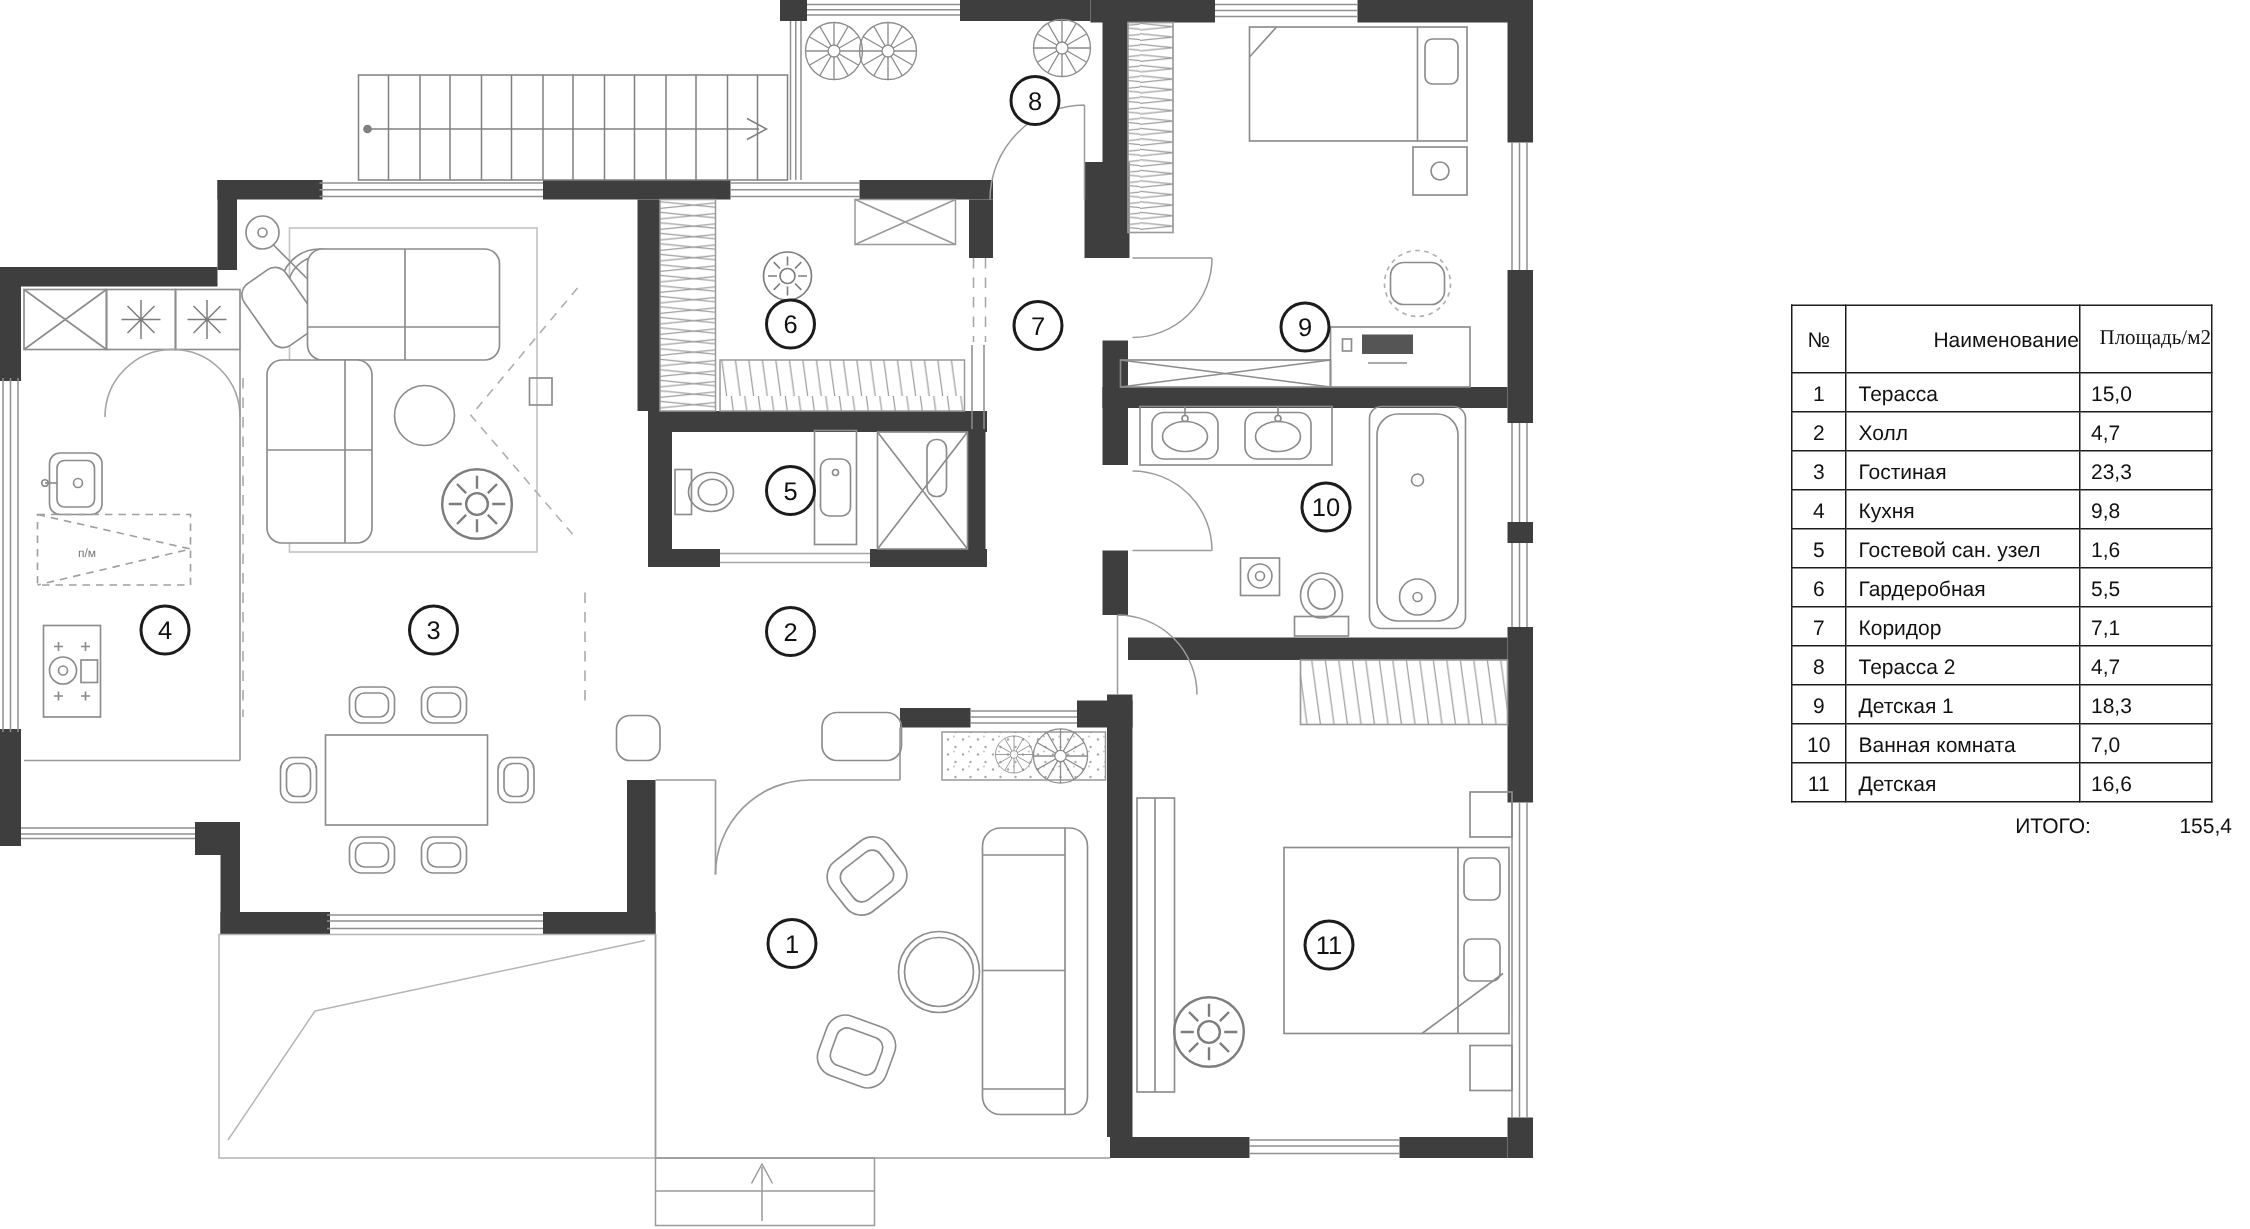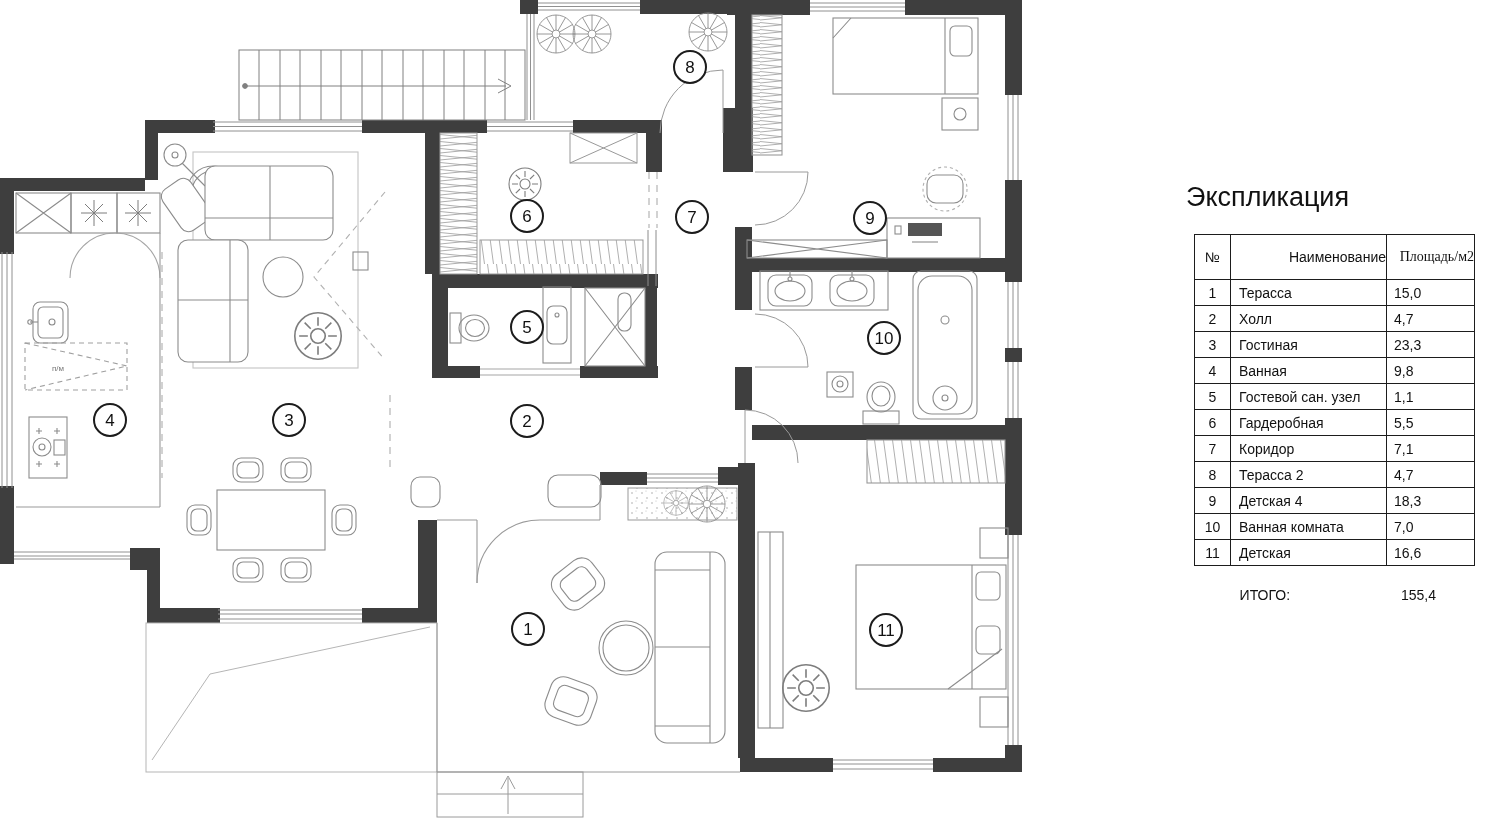--- a/index.html
+++ b/index.html
@@ -18,21 +18,21 @@
   .legend th{height:44px;text-align:right;}
   .legend td{height:25px;}
   .col-num{width:36px;}
   .col-name{width:156px;}
   .col-area{width:88px;}
   .cell-num{text-align:center;}
   .cell-name{padding-left:8px !important;}
   .cell-area{padding-left:7px !important;}
   .legend th.cell-num{text-align:center;}
   .legend th.cell-area{padding-left:3px !important;font-family:Liberation Serif, serif;}
-  .totals{display:flex;margin:21px 0 0 8px;font-size:14px;}
+  .totals{display:flex;margin:7px 0 0 8px;font-size:14px;text-align:right;}
   .totals .t-spacer{width:38px;}
   .totals .t-label{width:156px;padding-left:8px;}
   .totals .t-value{width:88px;padding-left:7px;}
   .room-circle{fill:#ffffff;stroke:#1c1c1c;stroke-width:2px;}
   .room-num{font-family:"Liberation Sans",sans-serif;font-size:17px;fill:#111;text-anchor:middle;}
 </style>
 </head>
 <body>
 
 <div class="stage">
@@ -425,21 +425,20 @@
       <text class="room-num" x="884" y="344">10</text>
     </g>
     <g>
       <circle class="room-circle" cx="886" cy="630" r="16"></circle>
       <text class="room-num" x="886" y="636">11</text>
     </g>
   </g>
 </svg>
 
 <div class="legend">
-  <h1 class="title">Экспликация</h1>
   <table>
     <colgroup>
       <col class="col-num">
           <col class="col-name">
           <col class="col-area">
     </colgroup>
     <thead>
       <tr>
         <th class="cell-num">№</th>
         <th class="cell-name">Наименование</th>
@@ -457,46 +456,46 @@
         <td class="cell-name">Холл</td>
         <td class="cell-area">4,7</td>
       </tr>
       <tr>
         <td class="cell-num">3</td>
         <td class="cell-name">Гостиная</td>
         <td class="cell-area">23,3</td>
       </tr>
       <tr>
         <td class="cell-num">4</td>
-        <td class="cell-name">Ванная</td>
+        <td class="cell-name">Кухня</td>
         <td class="cell-area">9,8</td>
       </tr>
       <tr>
         <td class="cell-num">5</td>
         <td class="cell-name">Гостевой сан. узел</td>
-        <td class="cell-area">1,1</td>
+        <td class="cell-area">1,6</td>
       </tr>
       <tr>
         <td class="cell-num">6</td>
         <td class="cell-name">Гардеробная</td>
         <td class="cell-area">5,5</td>
       </tr>
       <tr>
         <td class="cell-num">7</td>
         <td class="cell-name">Коридор</td>
         <td class="cell-area">7,1</td>
       </tr>
       <tr>
         <td class="cell-num">8</td>
         <td class="cell-name">Терасса 2</td>
         <td class="cell-area">4,7</td>
       </tr>
       <tr>
         <td class="cell-num">9</td>
-        <td class="cell-name">Детская 4</td>
+        <td class="cell-name">Детская 1</td>
         <td class="cell-area">18,3</td>
       </tr>
       <tr>
         <td class="cell-num">10</td>
         <td class="cell-name">Ванная комната</td>
         <td class="cell-area">7,0</td>
       </tr>
       <tr>
         <td class="cell-num">11</td>
         <td class="cell-name">Детская</td>

